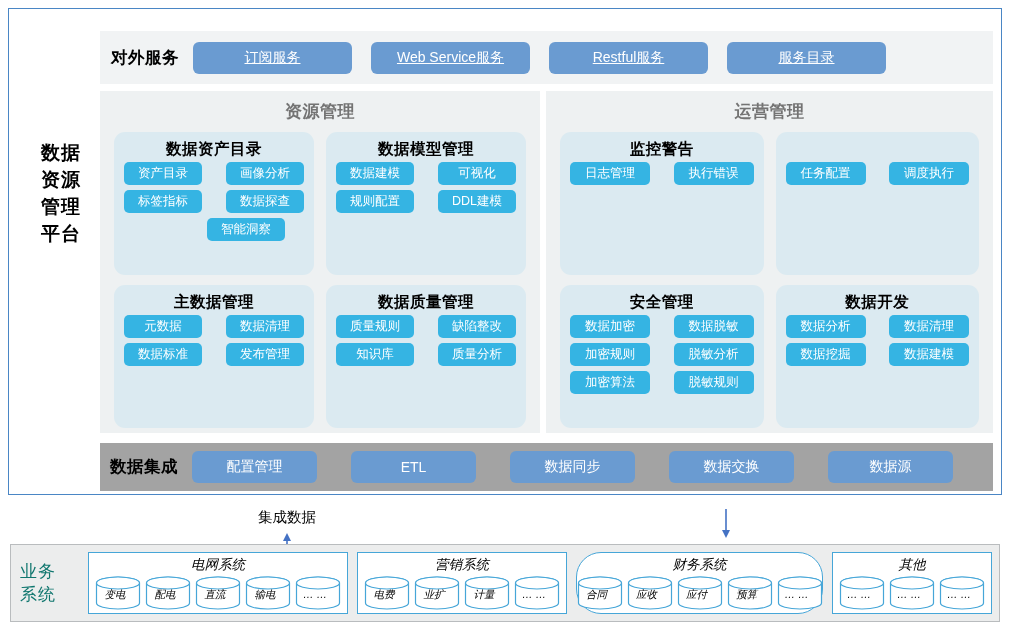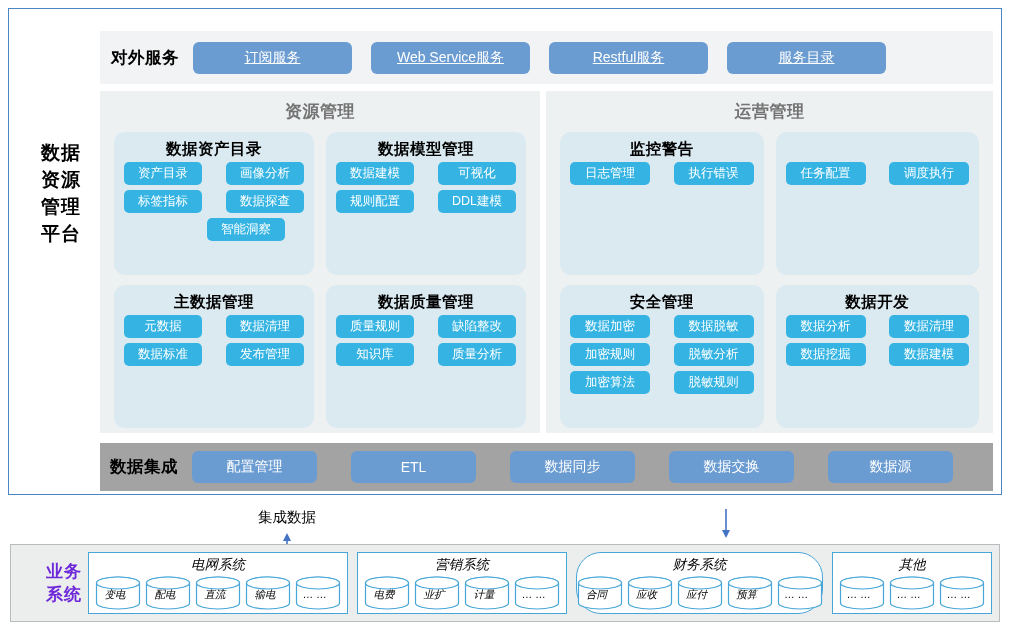--- a/index.html
+++ b/index.html
@@ -180,25 +180,25 @@
     height: 78px;
     background: #eceded;
     border: 1.2px solid #b9bcbe;
     box-sizing: border-box;
     display: flex;
     align-items: center;
     padding: 0 9px;
   }
   .biz-label {
     width: 62px;
-    text-align: right;
-    font-weight: bold;
+    text-align: left;
+    font-weight: normal;
     font-size: 17px;
     line-height: 23px;
-    color: #6d28d9;
+    color: #0f766e;
     flex: 0 0 auto;
     margin-right: 6px;
     letter-spacing: 1px;
   }
   .sys-group {
     background: #ffffff;
     border: 1.2px solid #46a6d8;
     box-sizing: border-box;
     height: 62px;
     margin-right: 9px;

